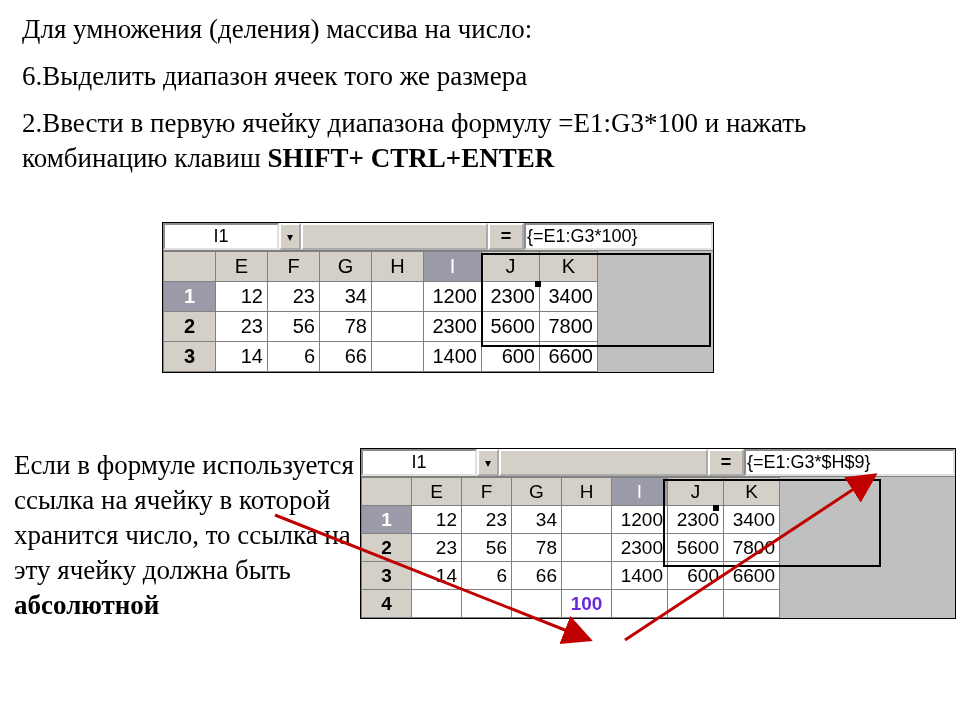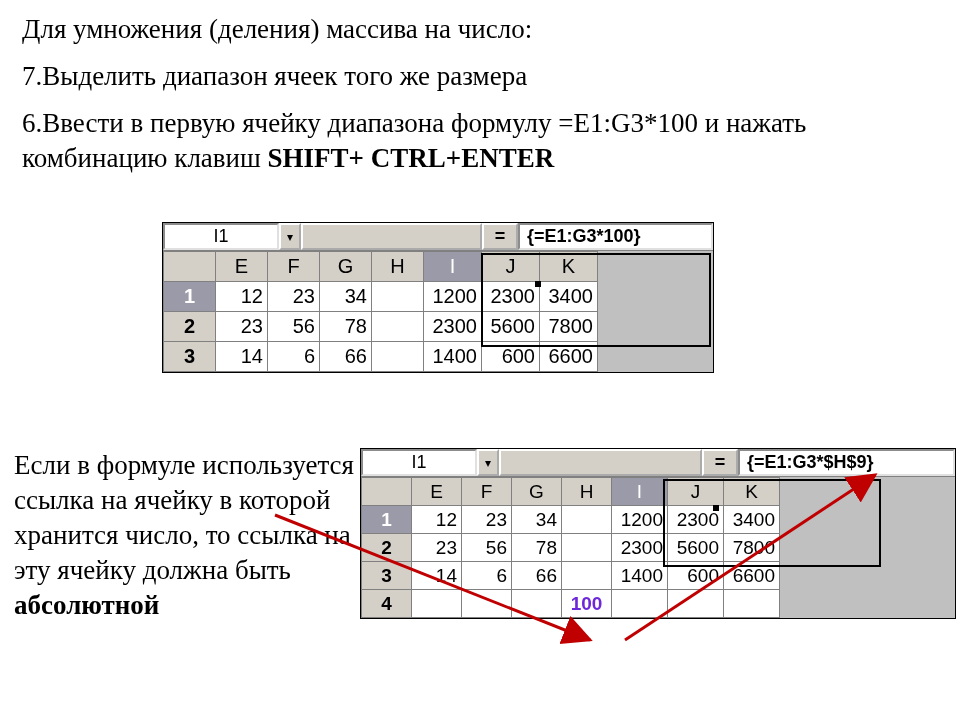--- a/index.html
+++ b/index.html
@@ -58,23 +58,22 @@
     display:flex;align-items:center;justify-content:center;
     font-weight:bold;
     background:#d4d0c8;
     border:2px outset #fff;
   }
   .formula {
     flex: 1;
     background: #fff;
     border: 2px inset #e0e0e0;
     display:flex;align-items:center;
-    padding: 0 7px;
+    padding: 0 1px;
     white-space: nowrap;
-    font-weight: bold;
   }
   .grid {
     border-collapse: collapse;
   }
   .grid th, .grid td {
     border: 1px solid #808080;
     height: 26px;
     padding: 0 4px;
     text-align: right;
     background: #fff;
@@ -133,23 +132,23 @@
   .arrows {
     position:absolute;
     left:0;top:0;width:960px;height:720px;
     pointer-events:none;
   }
 </style>
 </head>
 <body>
 
 <div class="para">Для умножения (деления) массива на число:</div>
-<div class="para">7.Выделить диапазон ячеек того же  размера</div>
+<div class="para">6.Выделить диапазон ячеек того же  размера</div>
 <div class="para">
-  <span>6.Ввести в первую ячейку диапазона формулу =E1:G3*100 и нажать комбинацию клавиш </span><span class="bold">SHIFT+ CTRL+ENTER</span>
+  <span>2.Ввести в первую ячейку диапазона формулу =E1:G3*100 и нажать комбинацию клавиш </span><span class="bold">SHIFT+ CTRL+ENTER</span>
 </div>
 
 <div id="sheet1" class="sheet">
   <div class="namebox-row">
     <div class="namebox">I1</div>
     <div class="namebox-drop"></div>
     <div style="flex:1;background:#d4d0c8;border:2px outset #fff;"></div>
     <div class="eq">=</div>
     <div class="formula">{=E1:G3*100}</div>
   </div>

